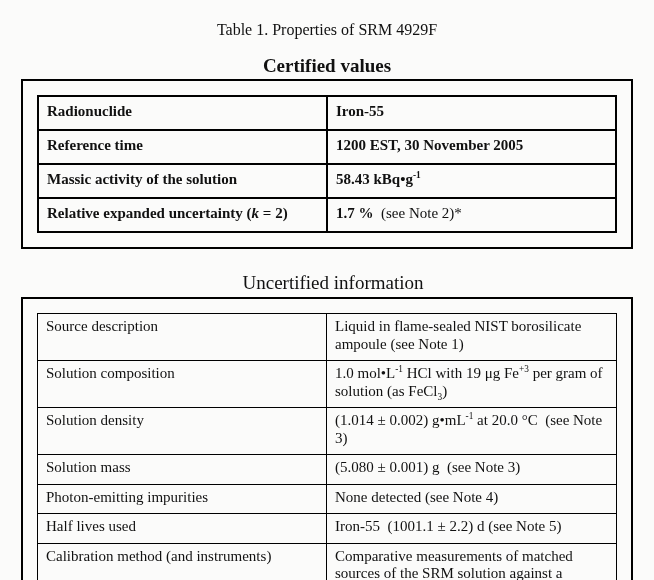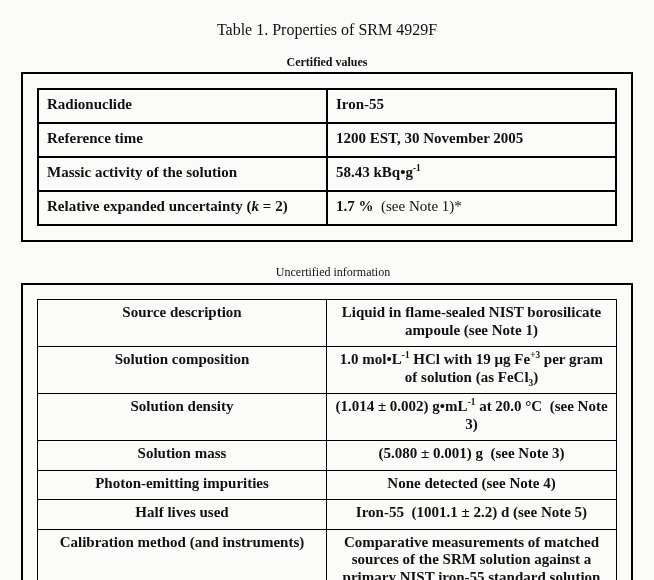--- a/index.html
+++ b/index.html
@@ -17,21 +17,21 @@
   }
   .doc-title {
     text-align: center;
     font-size: 16px;
     margin: 0;
     padding-top: 21px;
     font-weight: normal;
   }
   .section-heading {
     text-align: center;
-    font-size: 12px;
+    font-size: 19px;
     margin: 0;
   }
   #certified-heading {
     font-weight: bold;
     margin-top: 16px;
     margin-bottom: 2px;
   }
   #uncertified-heading {
     font-weight: normal;
     margin-top: 23px;
@@ -59,24 +59,23 @@
   
   .certified-table td {
     border: 2px solid #000;
     font-weight: bold;
     padding: 5px 8px 8px 8px;
     line-height: 19px;
   }
   
   .uncertified-table td {
     border: 1px solid #000;
-    font-weight: bold;
+    font-weight: normal;
     padding: 4px 8px 7px 8px;
     line-height: 17.5px;
-    text-align: center;
   }
   .value-cell { white-space: pre-wrap; }
   
   .s-sup { vertical-align: super; font-size: 0.62em; line-height: 0; }
   .s-sub { vertical-align: sub; font-size: 0.62em; line-height: 0; }
   .s-i   { font-style: italic; }
   .s-r   { font-weight: normal; }
 </style>
 </head>
 <body>
@@ -101,21 +100,21 @@
         <tr>
           <td class="label-cell"><span>Reference time</span></td>
           <td class="value-cell"><span>1200 EST, 30 November 2005</span></td>
         </tr>
         <tr>
           <td class="label-cell"><span>Massic activity of the solution</span></td>
           <td class="value-cell"><span>58.43 kBq•g</span><span class="s-sup">-1</span></td>
         </tr>
         <tr>
           <td class="label-cell"><span>Relative expanded uncertainty (</span><span class="s-i">k</span><span> = 2)</span></td>
-          <td class="value-cell"><span>1.7 %</span><span class="s-r">  (see Note 1)*</span></td>
+          <td class="value-cell"><span>1.7 %</span><span class="s-r">  (see Note 2)*</span></td>
         </tr>
       </tbody>
     </table>
   </div>
 
   <p class="section-heading" id="uncertified-heading">Uncertified information</p>
 
   <div class="tbl-wrap">
     <table class="uncertified-table">
       <colgroup>

